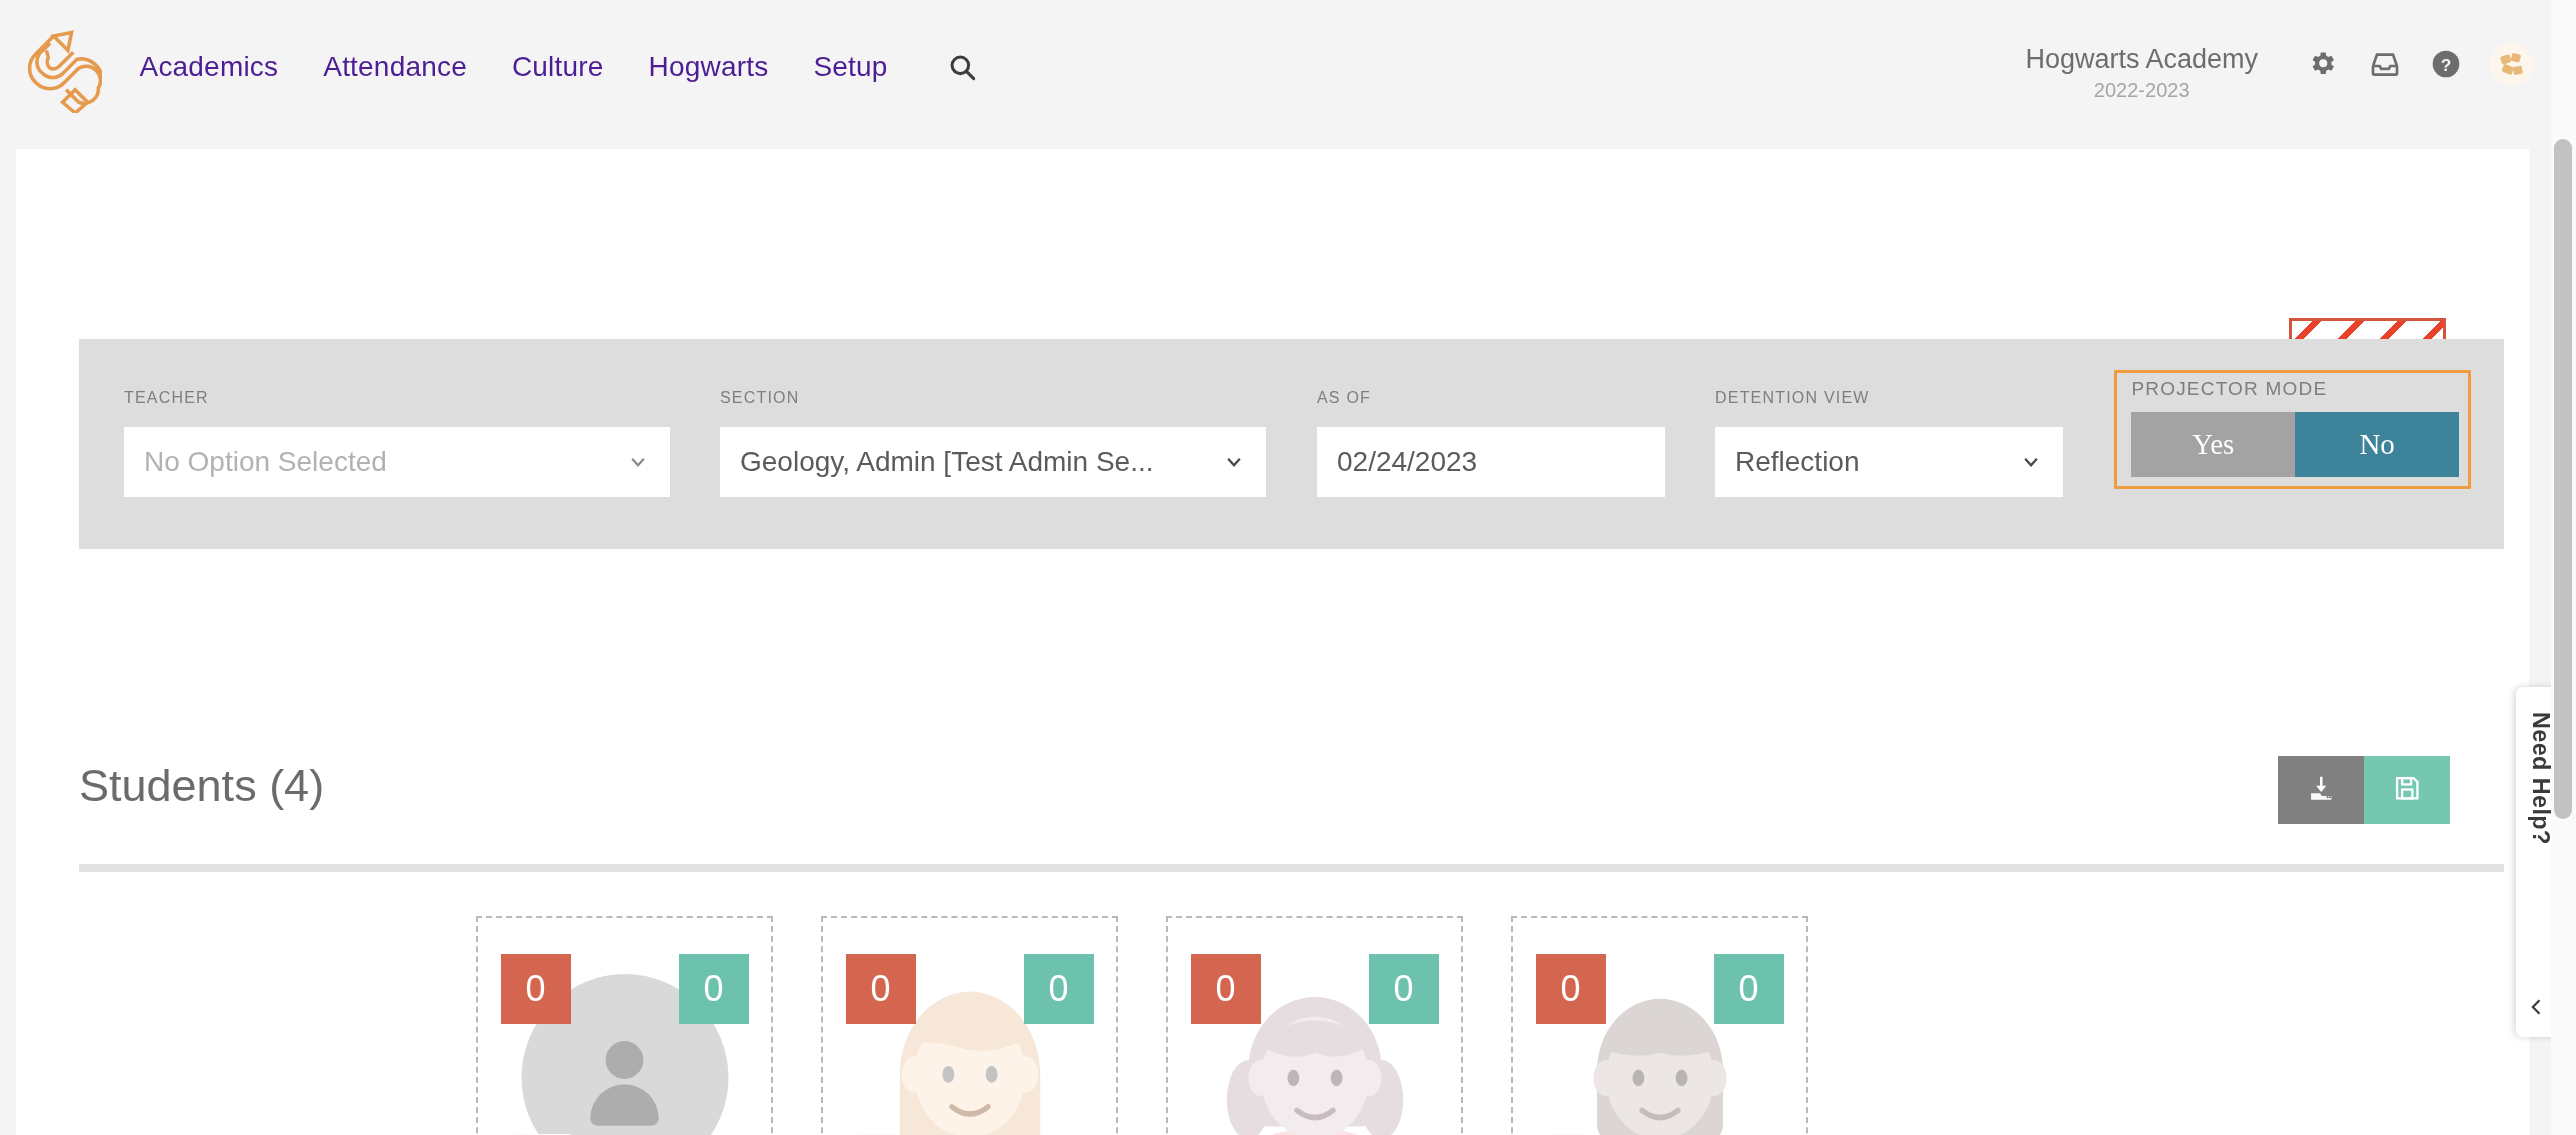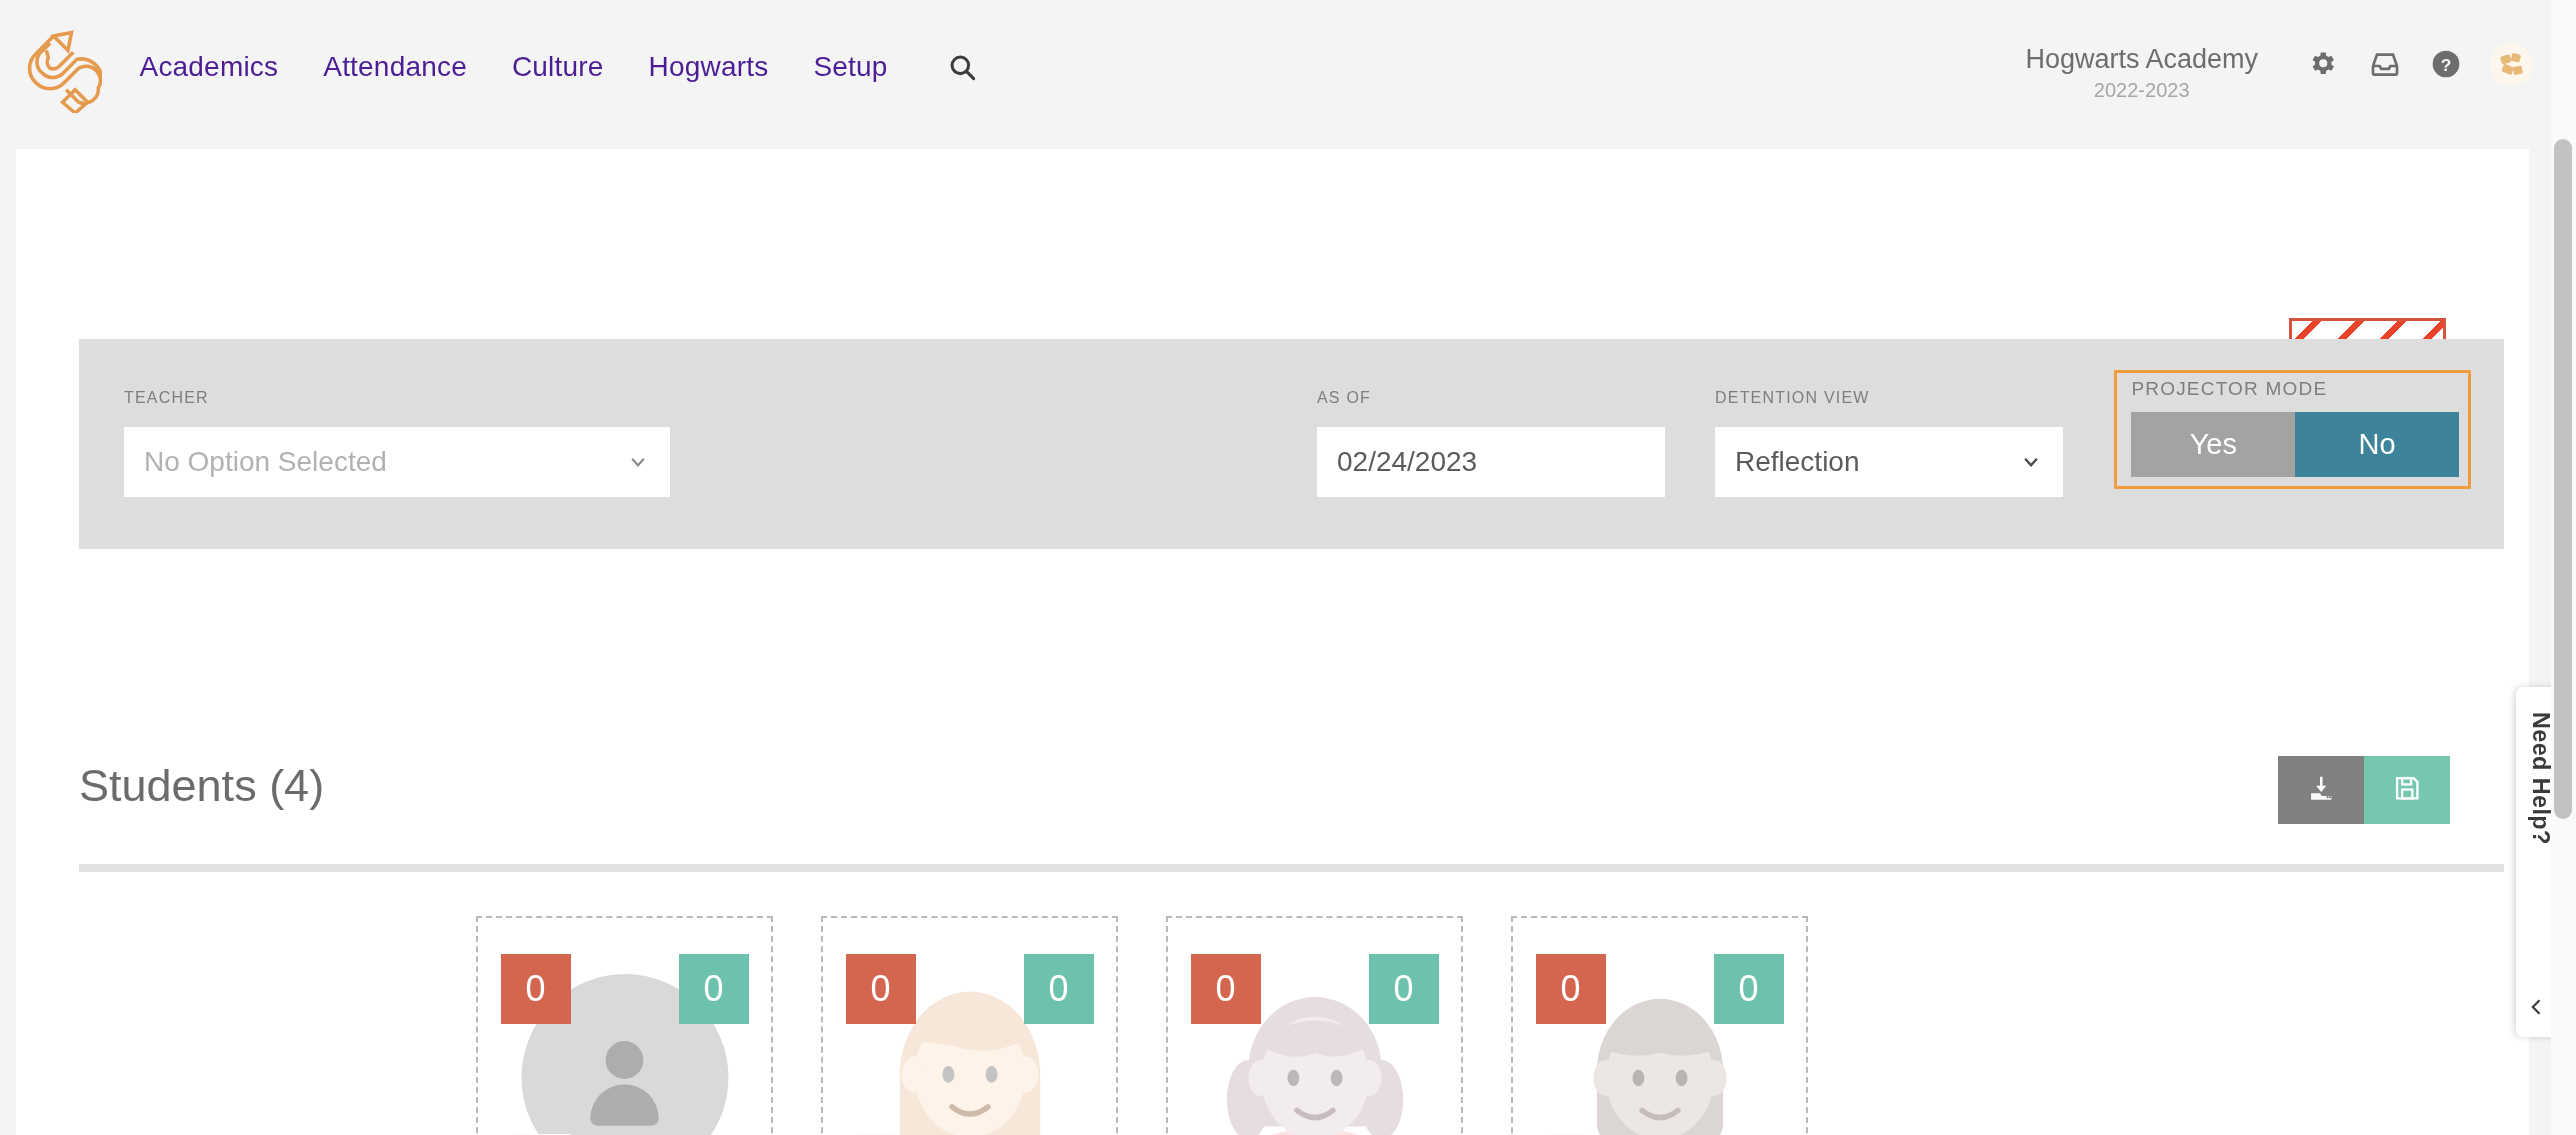--- a/index.html
+++ b/index.html
@@ -120,21 +120,21 @@
     background: #dddddd;
     padding: 5.4px 9px 0 14.4px;
   }
   .proj-label {
     font-size: 19px; color: #7e7e7e; letter-spacing: 1.2px;
     text-transform: uppercase; margin-bottom: 12.6px;
   }
   .toggle-group { display: flex; height: 65px; width: 100%; }
   .toggle-btn {
     flex: 1; display: flex; align-items: center; justify-content: center;
-    font-size: 29px; color: #ffffff; cursor: pointer;
+    font-size: 29px; color: #ffffff; cursor: pointer; font-family: Liberation Serif, serif;
   }
   .toggle-yes { background: #a3a3a3; }
   .toggle-no  { background: #3d8399; }
 
   
   .students-title {
     position: absolute; left: 63px; top: 611px;
     font-size: 45px; color: #6b6b6b; font-weight: 400;
   }
   .action-btns {
@@ -307,20 +307,31 @@
       <div class="select-box">
         <div class="select-text placeholder">No Option Selected</div>
         <span class="chev">
           <svg width="20" height="20" viewBox="0 0 24 24" fill="none" stroke="#8a8a8a" stroke-width="2.6">
               <polyline points="5,8 12,16 19,8"></polyline>
             </svg>
         </span>
       </div>
     </div>
 
+    <div class="filter-field" id="f-section">
+      <div class="filter-label">SECTION</div>
+      <div class="select-box">
+        <div class="select-text">Geology, Admin [Test Admin Se...</div>
+        <span class="chev">
+          <svg width="20" height="20" viewBox="0 0 24 24" fill="none" stroke="#4a4a4a" stroke-width="2.8">
+              <polyline points="5,8 12,16 19,8"></polyline>
+            </svg>
+        </span>
+      </div>
+    </div>
 
     <div class="filter-field" id="f-asof">
       <div class="filter-label">AS OF</div>
       <div class="select-box">
         <div class="select-text">02/24/2023</div>
       </div>
     </div>
 
     <div class="filter-field" id="f-detention">
       <div class="filter-label">DETENTION VIEW</div>

